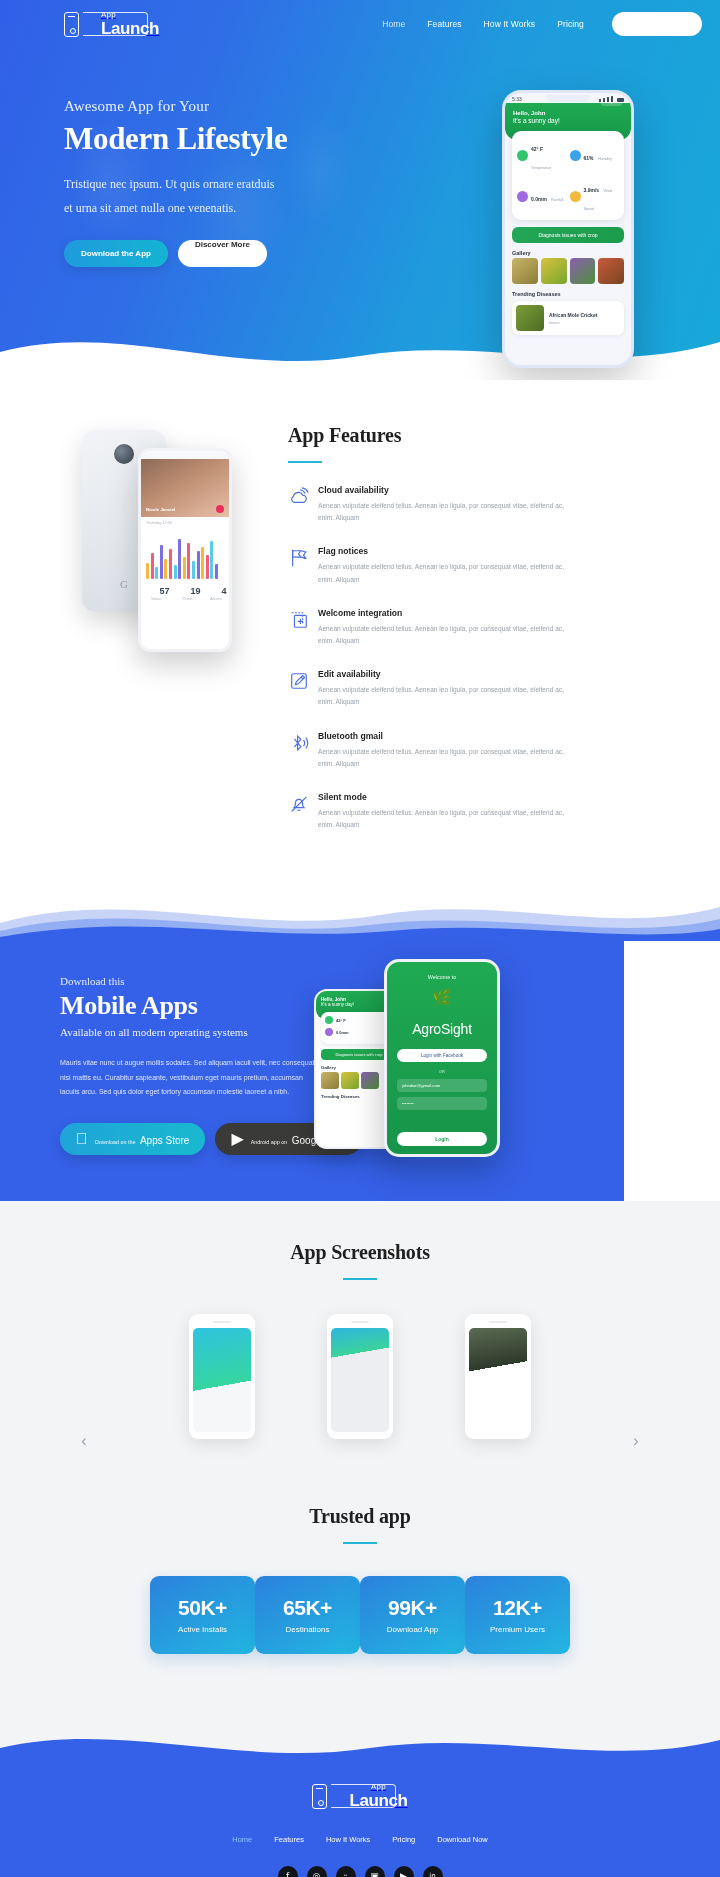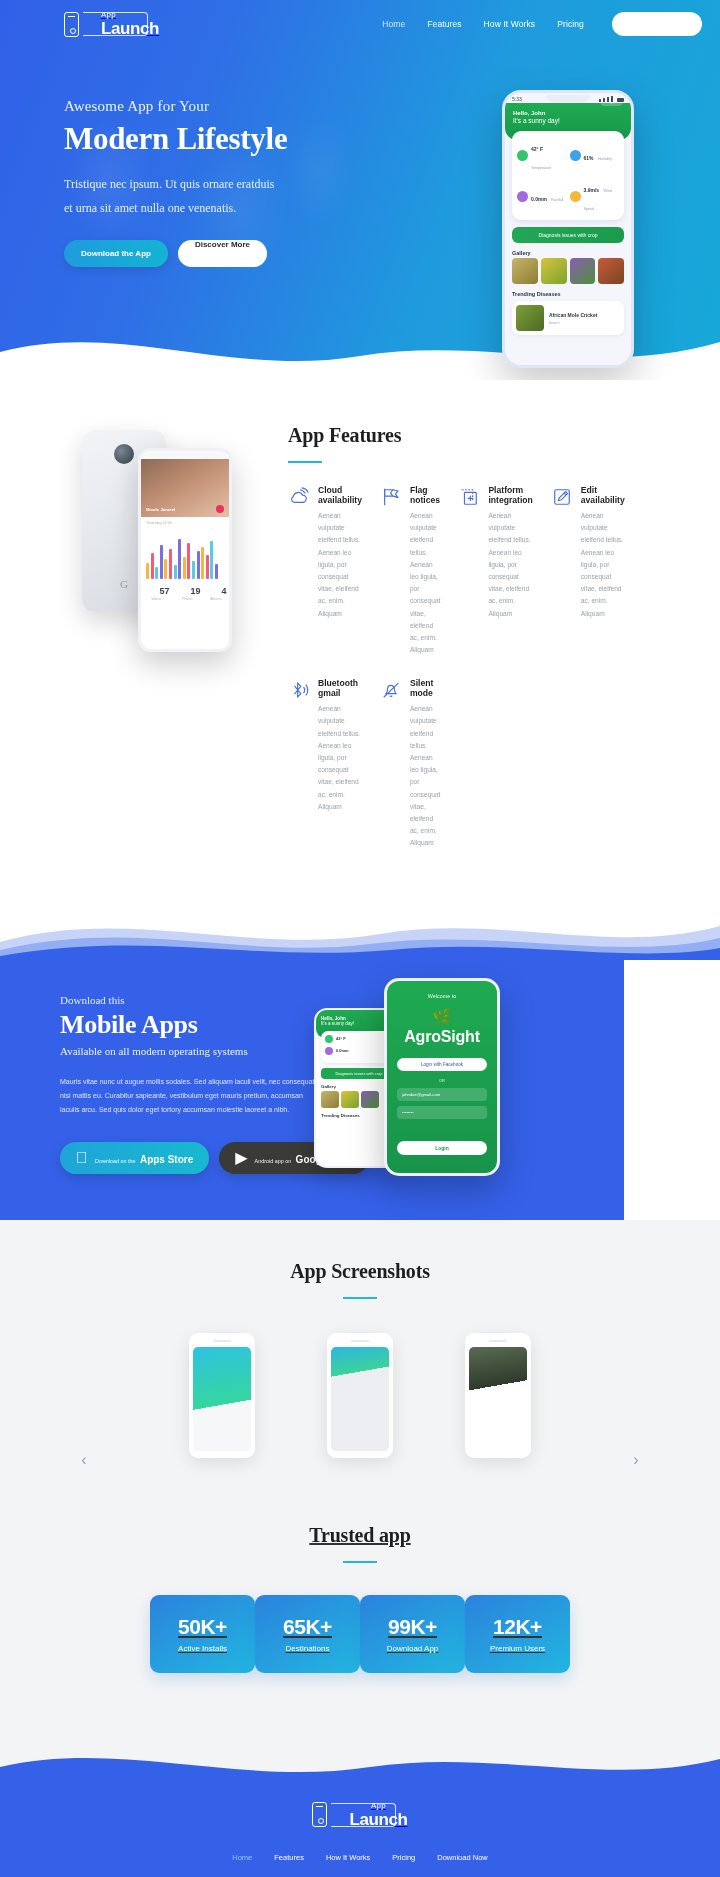--- a/index.html
+++ b/index.html
@@ -195,21 +195,21 @@
   .pf-stats .n { font-size: 9px; font-weight: bold; color: #3a4654; margin-left: 16px; }
   .pf-stats .l { font-size: 3.4px; color: #b2bac4; margin-top: 1px; }
 
   .feat-right { flex: 1; padding-left: 18px; padding-top: 6px; }
   .sec-title {
     font-family: "Liberation Serif", serif; font-size: 20px; font-weight: bold; color: #1f1f1f;
     letter-spacing: -.2px;
   }
   .sec-rule { width: 34px; height: 2px; background: #23b6d6; margin-top: 14px; }
   .feat-grid {
-    display: grid; grid-template-columns: 1fr 1fr 1fr 1fr; gap: 22px 18px; margin-top: 22px; width: 282px;
+    display: grid; grid-template-columns: 1fr; gap: 22px 18px; margin-top: 22px; width: 282px;
   }
   .feat-item { display: flex; gap: 8px; }
   .feat-icon { width: 22px; flex: none; color: #4a70e0; padding-top: 2px; }
   .feat-icon svg { display: block; }
   .feat-h { font-size: 8.6px; font-weight: bold; color: #1f1f1f; margin-bottom: 5px; }
   .feat-p { font-size: 6.6px; color: #9aa2ab; line-height: 1.85; }
 
   
   .wave-div { width: 720px; height: 60px; display: block; background: #fff; }
 
@@ -229,21 +229,21 @@
   .store-btns { display: flex; gap: 10px; margin-top: 24px; }
   .store-btn {
     display: flex; align-items: center; gap: 7px; border-radius: 22px;
     padding: 7px 16px; text-decoration: none; color: #fff;
     box-shadow: 0 4px 12px rgba(0,0,0,.16);
   }
   .store-btn.apple { background: linear-gradient(90deg, #1fa4d8, #19b8cf); }
   .store-btn.google { background: #3a3a38; }
   .store-btn .glyph { font-size: 16px; line-height: 1; }
   .store-btn .t1 { font-size: 5.4px; opacity: .92; }
-  .store-btn .t2 { font-size: 10px; font-weight: bold; line-height: 1.15; }
+  .store-btn .t2 { font-size: 10px; font-weight: normal; line-height: 1.15; }
 
   .mobile-phones { position: absolute; right: 78px; top: -22px; width: 240px; height: 210px; }
   .mp-small {
     position: absolute; left: 8px; top: 36px; width: 90px; height: 160px;
     background: #fff; border: 2.4px solid #eef1f7; border-radius: 13px;
     box-shadow: 0 10px 26px rgba(0,0,0,.22); overflow: hidden;
   }
   .mps-green { background: linear-gradient(180deg, #1faa52, #189a4a); padding: 6px 5px 12px; color: #fff; border-radius: 0 0 9px 9px; }
   .mps-green .a { font-size: 4.6px; font-weight: bold; }
   .mps-green .b { font-size: 4.6px; }
@@ -259,21 +259,21 @@
   .mp-big {
     position: absolute; left: 78px; top: 6px; width: 116px; height: 198px;
     background: #fff; border: 3px solid #eef1f7; border-radius: 15px;
     box-shadow: 0 14px 34px rgba(0,0,0,.26); overflow: hidden;
   }
   .mpb-screen {
     height: 100%; background: linear-gradient(180deg, #1faa52, #17944a);
     color: #fff; padding: 12px 10px; text-align: center;
   }
   .mpb-welcome { font-size: 5.4px; opacity: .92; }
-  .mpb-brand { font-size: 16px; font-weight: bold; letter-spacing: -.2px; margin-top: 2px; }
+  .mpb-brand { font-size: 14px; font-weight: normal; letter-spacing: -.2px; margin-top: 14px; }
   .mpb-leaf { font-size: 16px; margin: 8px 0 2px; }
   .mpb-fb {
     background: #fff; color: #3b5998; font-size: 4.6px; border-radius: 10px;
     padding: 4px 0; margin-top: 12px;
   }
   .mpb-or { font-size: 4px; margin: 7px 0 5px; opacity: .85; }
   .mpb-input {
     background: rgba(255,255,255,.18); border-radius: 4px; font-size: 4.2px;
     padding: 4px 5px; text-align: left; margin-bottom: 5px;
   }
@@ -296,21 +296,21 @@
   .shot .bar { width: 18px; height: 2px; background: #e8eaee; border-radius: 1px; margin: 1px auto 5px; }
   .shot .body { height: 104px; border-radius: 5px; overflow: hidden; position: relative; }
   .arrow {
     position: absolute; top: 50%; width: 20px; height: 20px; color: #9aa2ab;
     font-size: 16px; line-height: 20px; text-align: center; cursor: pointer;
   }
   .arrow.left { left: 74px; }
   .arrow.right { right: 74px; }
 
   
-  .trusted { width: 720px; background: #f3f4f6; padding: 22px 0 64px; text-align: center; text-decoration: underline; }
+  .trusted { width: 720px; background: #f3f4f6; padding: 22px 0 64px; text-align: center; }
   .trusted .sec-rule { margin: 14px auto 0; }
   .stats-row { display: flex; justify-content: center; margin-top: 32px; }
   .stat {
     width: 105px; height: 78px; border-radius: 9px; color: #fff;
     background: linear-gradient(150deg, #2b82dd, #22b6e0);
     display: flex; flex-direction: column; align-items: center; justify-content: center;
     box-shadow: 0 6px 16px rgba(30,120,200,.20);
   }
   .stat .num { font-size: 21px; font-weight: bold; letter-spacing: -.5px; }
   .stat .lbl { font-size: 8px; margin-top: 5px; }
@@ -514,21 +514,21 @@
 
           <div class="feat-item">
             <div class="feat-icon">
               <svg width="22" height="20" viewBox="0 0 24 22" fill="none" stroke="currentColor" stroke-width="1.3">
                 <rect x="7" y="6" width="13" height="13" rx="1"></rect>
                 <path d="M4 3h12v12" stroke-dasharray="2 1.6"></path>
                 <path d="M13.5 9.5v6M10.5 12.5h6"></path>
               </svg>
             </div>
             <div>
-              <div class="feat-h">Platform integration</div>
+              <div class="feat-h">Welcome integration</div>
               <div class="feat-p">Aenean vulputate eleifend tellus. Aenean leo ligula, por consequat vitae, eleifend ac, enim. Aliquam</div>
             </div>
           </div>
 
           <div class="feat-item">
             <div class="feat-icon">
               <svg width="22" height="20" viewBox="0 0 24 22" fill="none" stroke="currentColor" stroke-width="1.3">
                 <rect x="4" y="3" width="16" height="16" rx="2"></rect>
                 <path d="M8 15l1-3.2L16 5l2.2 2.2-7 6.9Z"></path>
                 <path d="M14.3 6.6l2.2 2.2"></path>

